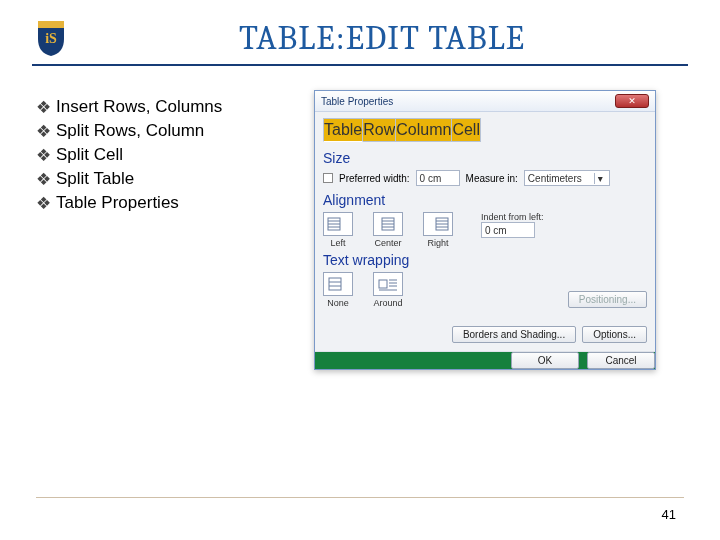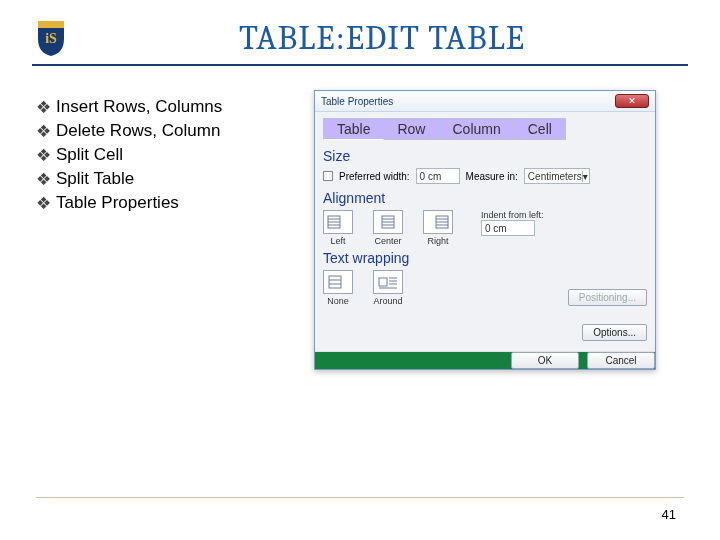--- a/index.html
+++ b/index.html
@@ -39,22 +39,22 @@
   .dlg-title .spacer { flex: 1; }
   .win-close {
     width: 34px; height: 14px; border-radius: 3px;
     background: linear-gradient(#e07878,#b23030);
     border: 1px solid #7a1c1c; color: #fff; font-size: 9px;
     display: flex; align-items: center; justify-content: center;
   }
   .dlg-body { flex: 1; padding: 6px 8px; }
   .tabs { display: flex; gap: 0; margin-bottom: 8px; }
   .tab {
-    border: 1px solid #b7c3d6; background: #c4b5fd;
-    padding: 2px 13px; font-size: 14px; color: #333;
+    border: 1px solid #b7c3d6; background: #eab308;
+    padding: 2px 0; font-size: 16px; color: #333;
     position: relative; margin-right: -1px;
   }
   .tab.active { border-bottom-color: #fff; z-index: 2; }
   .group-lbl { color: #1a3a9e; font-size: 14px; margin: 4px 0 4px 0; }
   .size-row { display: flex; align-items: center; gap: 6px; margin-bottom: 6px; }
   .chk { width: 10px; height: 10px; border: 1px solid #888; background: #fff; }
   .inp {
     background: #fff; border: 1px solid #aab5c8;
     height: 16px; padding: 0 3px; font-size: 10px; color: #333;
     display: inline-flex; align-items: center;
@@ -101,21 +101,21 @@
   <div class="title">TABLE:EDIT TABLE</div>
 </div>
 <div class="rule"></div>
 
 <div class="content">
   <ul class="bullets">
     <li>
         <span>Insert Rows, Columns</span>
       </li>
     <li>
-        <span>Delete Rows, Column</span>
+        <span>Split Rows, Column</span>
       </li>
     <li>
         <span>Split Cell</span>
       </li>
     <li>
         <span>Split Table</span>
       </li>
     <li>
         <span>Table Properties</span>
       </li>
@@ -134,21 +134,21 @@
         <div class="tab">Column</div>
         <div class="tab">Cell</div>
       </div>
 
       <div class="group-lbl">Size</div>
       <div class="size-row">
         <span class="chk"></span>
         <span>Preferred width:</span>
         <span class="inp" style="width:44px">0 cm</span>
         <span>Measure in:</span>
-        <span class="inp select" style="width:66px">
+        <span class="inp select" style="width:86px">
           <span style="flex:1">Centimeters</span>
           <span class="btn">▾</span>
         </span>
       </div>
 
       <div class="group-lbl">Alignment</div>
       <div class="align-row">
         <div class="align-opts">
           <div class="ico-col">
             <div class="ico">
@@ -215,20 +215,21 @@
             </div>
             <div class="ico-lbl">Around</div>
           </div>
         </div>
         <div class="pos-btn">
           <div class="pbtn disabled">Positioning...</div>
         </div>
       </div>
 
       <div class="btn-row">
+        <div class="pbtn">Borders and Shading...</div>
         <div class="pbtn">Options...</div>
       </div>
     </div>
     <div class="dlg-foot">
       <div class="pbtn" style="min-width:68px">OK</div>
       <div class="pbtn" style="min-width:68px">Cancel</div>
     </div>
   </div>
 </div>
 

